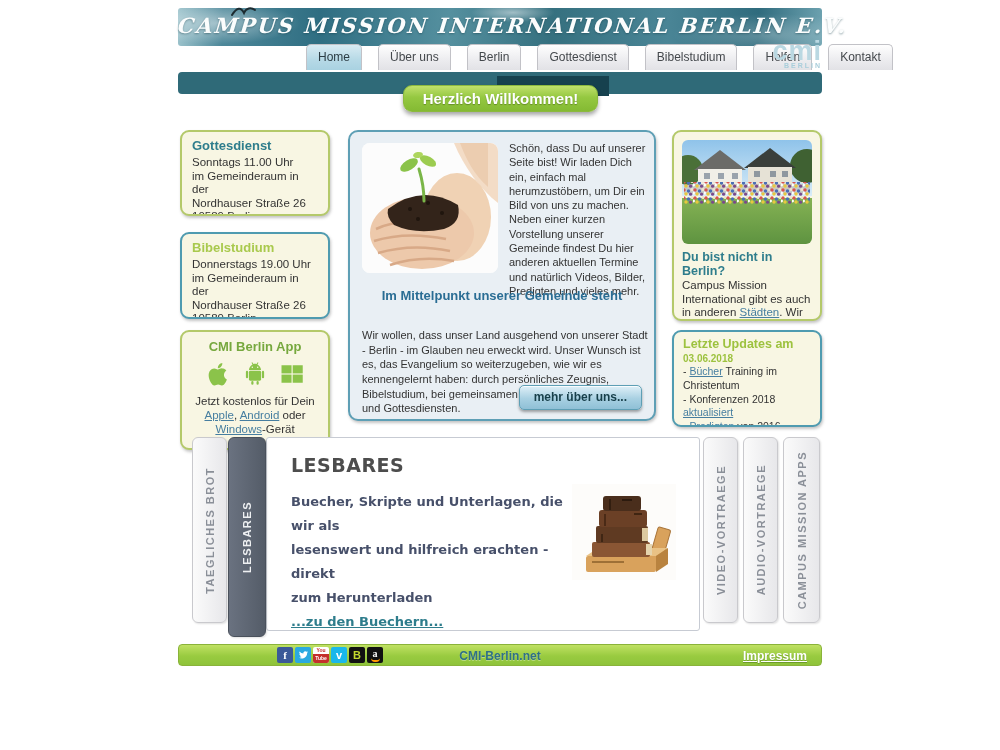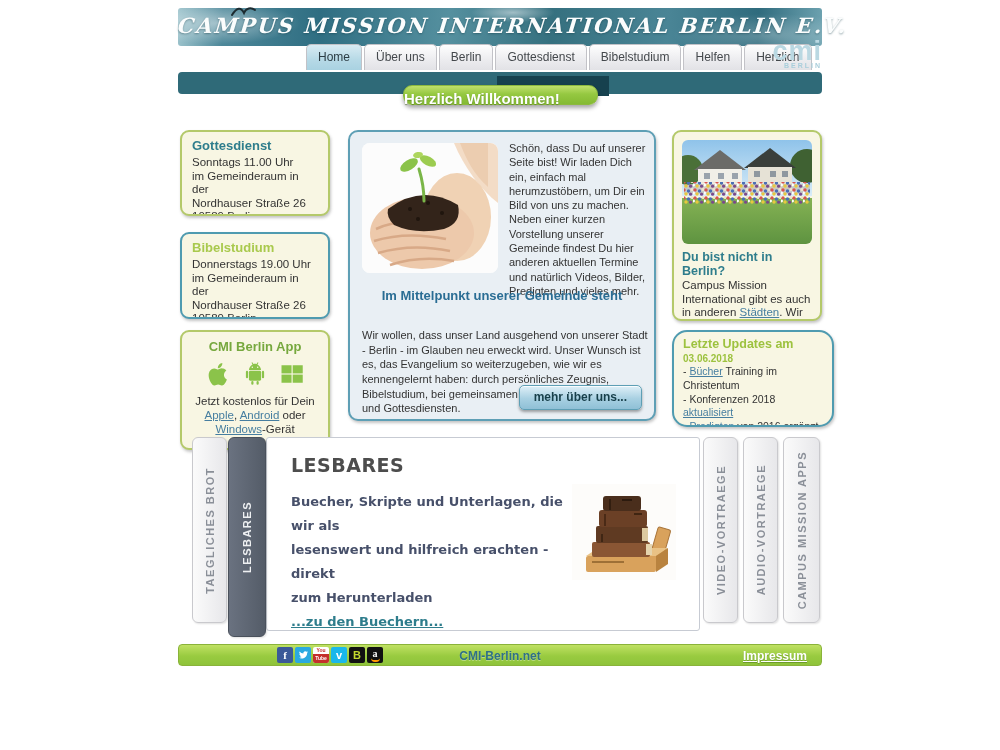--- a/index.html
+++ b/index.html
@@ -14,34 +14,34 @@
       radial-gradient(ellipse 140px 30px at 92% 70%, rgba(255,255,255,.25), rgba(255,255,255,0) 70%),
       linear-gradient(92deg,#9cc3cc 0%,#4d8799 7%,#2f6e82 22%,#55909f 42%,#35707f 58%,#4a8596 76%,#2f6b7d 90%,#6da2b0 100%);
   }
   .banner-title { position:absolute; left:0; right:0; top:5px; text-align:center; color:#fbfdfd;
     font-family:"DejaVu Serif", serif; font-style:italic; font-weight:bold; font-size:21px;
     letter-spacing:2px; transform:skewX(-6deg); text-shadow:0 1px 2px rgba(20,60,70,.45); white-space:nowrap; }
   .bird { position:absolute; left:52px; top:-4px; }
 
   
   .navrow { position:absolute; left:0; top:44px; width:644px; height:26px; }
-  .tabs { position:absolute; left:128px; top:0; display:flex; gap:2px; }
+  .tabs { position:absolute; left:128px; top:0; display:flex; gap:16px; }
   .tab { height:26px; padding:5px 11px 0 11px; font-size:12px; color:#44484c; cursor:pointer;
     background:linear-gradient(#fefefe,#ececef 60%,#e2e2e6); border:1px solid #c2c2c7; border-bottom:none;
     border-radius:5px 5px 0 0; white-space:nowrap; }
   .tab.active { background:linear-gradient(#d8ebf3,#b6d9e6 60%,#a9d2e1); color:#2c3c44; }
   .logo { position:absolute; right:0; top:-6px; text-align:right; line-height:1; }
   .logo-main { font-size:27px; font-weight:bold; color:#bad8e2; letter-spacing:1px; }
   .logo-sub { font-size:7px; font-weight:bold; color:#a9cedb; letter-spacing:2px; margin-top:-3px; }
 
   
   .tealbar { position:absolute; left:0; top:72px; width:644px; height:22px; background:#2f6a78; border-radius:4px; }
   .darkblock { position:absolute; left:319px; top:76px; width:112px; height:20px; background:#16414e; }
-  .welcome-btn { position:absolute; left:225px; top:85px; width:195px; height:20px; line-height:26px;
-    text-align:left; color:#fff; font-weight:bold; font-size:15px; text-shadow:0 1px 1px rgba(60,90,20,.5);
+  .welcome-btn { position:absolute; left:225px; top:85px; width:195px; height:27px; line-height:26px;
+    text-align:center; color:#fff; font-weight:bold; font-size:15px; text-shadow:0 1px 1px rgba(60,90,20,.5);
     background:linear-gradient(#bfe06c,#95c841 45%,#84ba33); border:1px solid #8cb93e; border-radius:9px;
     box-shadow:0 3px 4px rgba(0,0,0,.35); cursor:pointer; }
 
   
   .box { position:absolute; background:#f8f6e3; border-radius:9px; box-shadow:1px 2px 3px rgba(110,110,110,.4); overflow:hidden; }
   .b-green { border:2px solid #b4c96a; }
   .b-teal  { border:2px solid #4f9bb0; }
   .box-title-teal  { color:#2e7d8c; font-weight:bold; font-size:13px; margin-bottom:3px; }
   .box-title-green { color:#a9c94d; font-weight:bold; font-size:13px; margin-bottom:3px; }
   .box-line { font-size:11.5px; color:#333; line-height:13.5px; }
@@ -64,21 +64,21 @@
   .mission { position:absolute; left:12px; top:196px; width:286px; font-size:11px; line-height:1.33; color:#333; }
   .more-btn { position:absolute; right:12px; bottom:9px; padding:4px 14px 5px 14px; font-size:12px; font-weight:bold;
     color:#173f4a; background:linear-gradient(#dff0f8,#a8d0e2 55%,#8fc0d6); border:1px solid #5e9fb5; border-radius:5px;
     box-shadow:inset 0 1px 0 rgba(255,255,255,.8), 0 2px 3px rgba(0,0,0,.35); cursor:pointer; }
 
   
   #box-berlin { left:494px; top:130px; width:150px; height:191px; padding:8px; }
   .groupphoto { width:130px; height:104px; border-radius:6px; overflow:hidden; }
   .b-title { color:#2e7d8c; font-weight:bold; font-size:12.5px; margin-top:6px; margin-bottom:1px; }
   .b-text { font-size:11.5px; line-height:13.5px; color:#333; }
-  #box-updates { left:494px; top:330px; width:162px; height:97px; padding:5px 9px;border-radius:15px; }
+  #box-updates { left:494px; top:330px; width:150px; height:97px; padding:5px 9px; }
   .u-title { color:#9dc23f; font-weight:bold; font-size:12.5px; }
   .u-date { font-size:10px; }
   .u-item { font-size:10.5px; line-height:13.8px; color:#333; }
   .u-item a { color:#467ea0; text-decoration:underline; cursor:pointer; }
 
   
   .vtab { position:absolute; top:437px; width:35px; height:186px; border:1px solid #c9c9cd; border-radius:6px;
     background:linear-gradient(90deg,#fbfbfb,#e7e7ea); box-shadow:1px 1px 2px rgba(0,0,0,.12);
     display:flex; align-items:center; justify-content:center; cursor:pointer; }
   .vtab span { writing-mode:vertical-rl; transform:rotate(180deg); font-size:11px; font-weight:bold;
@@ -130,21 +130,21 @@
   </div>
 
   <div class="navrow">
     <div class="tabs">
       <div class="tab active">Home</div>
       <div class="tab">Über uns</div>
       <div class="tab">Berlin</div>
       <div class="tab">Gottesdienst</div>
       <div class="tab">Bibelstudium</div>
       <div class="tab">Helfen</div>
-      <div class="tab">Herzlich</div>
+      <div class="tab">Kontakt</div>
     </div>
     <div class="logo">
       <div class="logo-main">cmi</div>
       <div class="logo-sub">BERLIN</div>
     </div>
   </div>
 
   <div class="tealbar"></div>
   <div class="darkblock"></div>
   <div class="welcome-btn">Herzlich Willkommen!</div>

